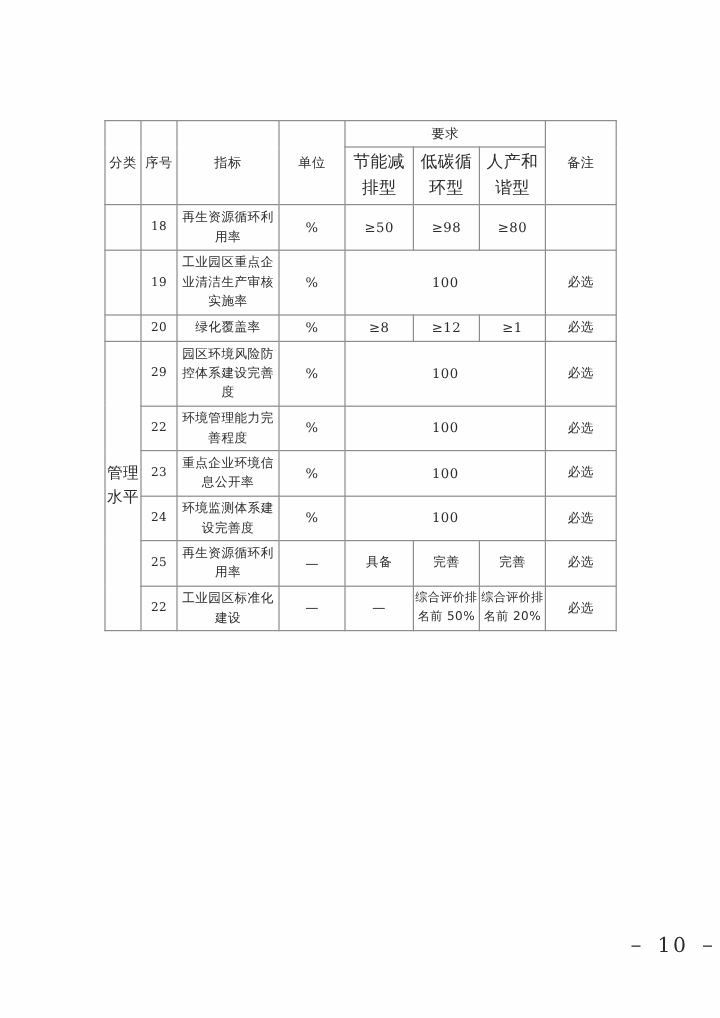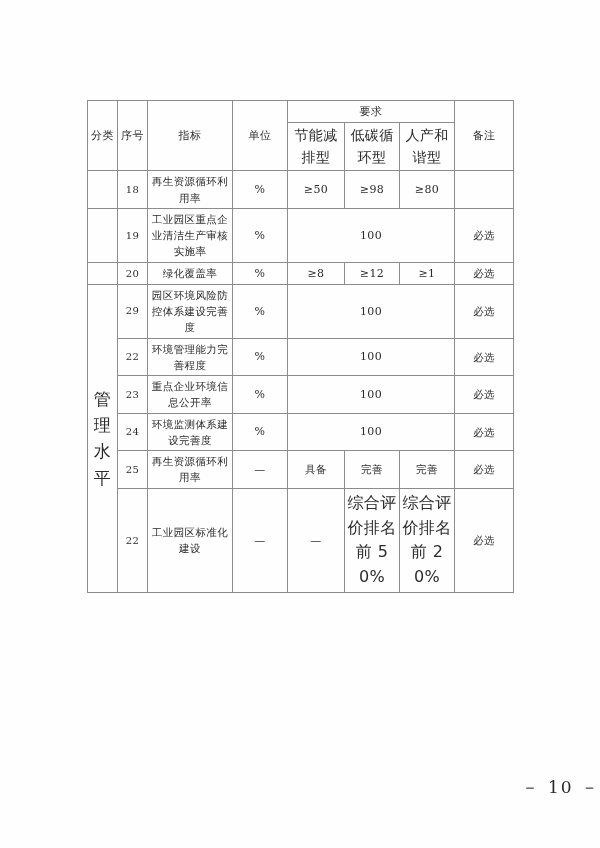--- a/index.html
+++ b/index.html
@@ -71,21 +71,21 @@
     line-height: 1.6;
   }
 
   
   .wrap2 {
     word-break: break-all;
   }
 
   
   .cat-vert {
-    font-size: 17px;
+    font-size: 13px;
     font-weight: normal;
     letter-spacing: 1px;
     line-height: 1.9;
     writing-mode: horizontal-tb;
     word-break: break-all;
     padding: 0 7px;
   }
 
   .num {
     font-family: "DejaVu Serif", "Liberation Serif", serif;
@@ -104,21 +104,21 @@
     font-family: "DejaVu Serif", "Liberation Serif", serif;
     font-size: 11px;
   }
 
   .val-cn {
     font-size: 10.5px;
     letter-spacing: 0.5px;
   }
 
   .val-rank {
-    font-size: 16px;
+    font-size: 10px;
     line-height: 1.7;
     word-break: break-all;
     padding: 2px 5px;
   }
 
   .dash {
     font-size: 11px;
   }
 
   .footer {

